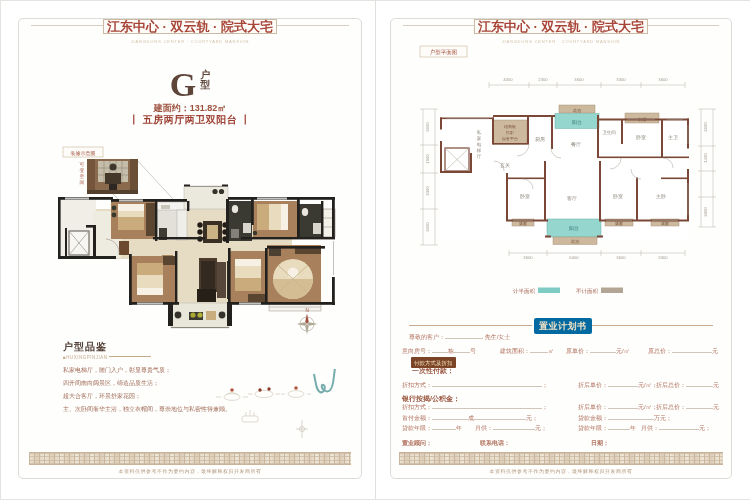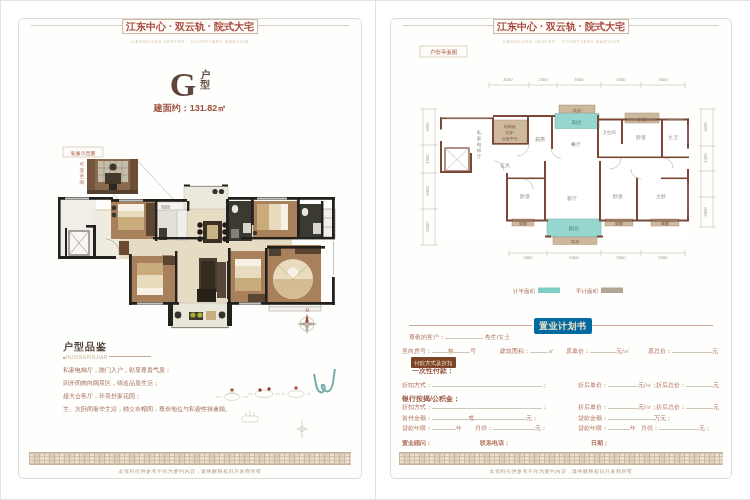--- a/index.html
+++ b/index.html
@@ -2,21 +2,21 @@
 <html><head>
 <meta charset="utf-8">
 <style>
 html,body{margin:0;padding:0;}
 body{width:750px;height:500px;position:relative;background:#fff;font-family:"Liberation Sans",sans-serif;overflow:hidden;}
 .page{position:absolute;top:18px;bottom:21px;background:#fefefd;border:1px solid #dcdcd8;border-radius:5px;}
 #pageL{left:18px;width:342px;}
 #pageR{left:390px;width:340px;}
 .abs{position:absolute;}
 .hdrline{position:absolute;top:6px;height:1px;background:#d8cfc4;}
-.hdrbox{position:absolute;top:0px;border:1px solid #cbb9a4;background:#fdfcf9;color:#a84538;font-size:10px;font-weight:bold;letter-spacing:0px;padding:1px 3px;line-height:11px;white-space:nowrap;}
+.hdrbox{position:absolute;top:0px;border:1px solid #cbb9a4;background:#fdfcf9;color:#a84538;font-size:13px;font-weight:bold;letter-spacing:0px;padding:1px 3px;line-height:11px;white-space:nowrap;}
 .hdrsub{position:absolute;top:20px;width:100%;text-align:center;color:#d4c0a6;font-size:4px;letter-spacing:0.8px;}
 .frieze{position:absolute;height:11px;background:
  repeating-linear-gradient(90deg,#cab69c 0px,#cab69c 0.8px,transparent 0.8px,transparent 5px),
  repeating-linear-gradient(0deg,#d2c1ab 0px,#d2c1ab 0.7px,transparent 0.7px,transparent 3.5px),
  repeating-linear-gradient(90deg,#eee5d6 0,#dccdb8 8px,#f0e8da 16px);
  border-top:1px solid #c8b49a;border-bottom:1px solid #c8b49a;}
 .fr{position:absolute;white-space:nowrap;line-height:8px;font-size:6px;}
 .ul{display:inline-block;border-bottom:1px solid #cfc5b8;height:6px;vertical-align:0px;}
 .tinyfoot{position:absolute;color:#b49a7e;font-size:5px;letter-spacing:0.5px;text-align:center;width:100%;}
 </style>
@@ -34,20 +34,21 @@
   <div class="hdrbox" style="left:50%;transform:translateX(-50%);">江东中心 · 双云轨 · 院式大宅</div>
 
   <div class="hdrsub">JIANGDONG CENTER · COURTYARD MANSION</div>
 
   <div class="abs" style="left:0;top:47px;width:100%;text-align:center;">
     <span style="font-family:'Liberation Serif',serif;font-size:34px;color:#5d453a;font-weight:bold;">G</span><span style="display:inline-block;vertical-align:8px;color:#5d453a;font-size:10px;font-weight:bold;width:10px;line-height:10px;margin-left:4px;text-align:center;">户型</span>
   </div>
 
   <div class="abs" style="left:0;top:83px;width:100%;text-align:center;color:#9c4f3b;font-size:9px;font-weight:bold;">建面约：131.82㎡</div>
 
+  <div class="abs" style="left:0;top:94px;width:100%;text-align:center;color:#9c3e30;font-size:10px;font-weight:bold;letter-spacing:0.5px;">丨  五房两厅两卫双阳台  丨</div>
 
   <svg class="abs" style="left:37px;top:125px;" width="285" height="197" viewBox="55 143 285 197">
 
     <g>
         <rect x="62" y="146" width="40" height="10" fill="#fdfcf8" stroke="#c9b59c" stroke-width="0.6"></rect>
         <text x="82" y="153.5" font-size="5" fill="#a4503c" text-anchor="middle" font-family="Liberation Sans">装修示意图</text>
       </g>
 
     <g stroke="#9a9a94" stroke-width="0.5" fill="none">
         <line x1="136" y1="159" x2="196" y2="224"></line>

